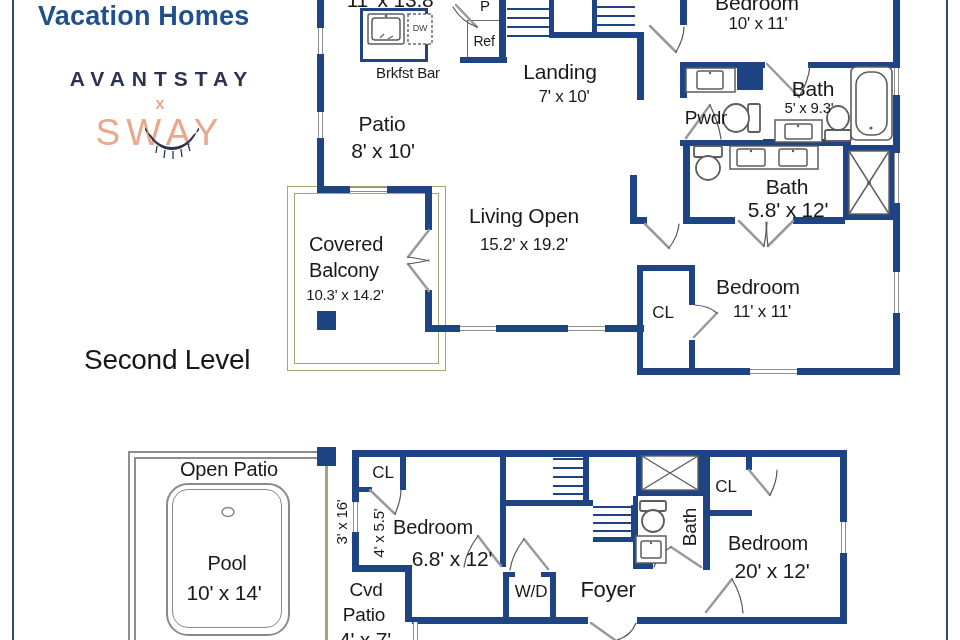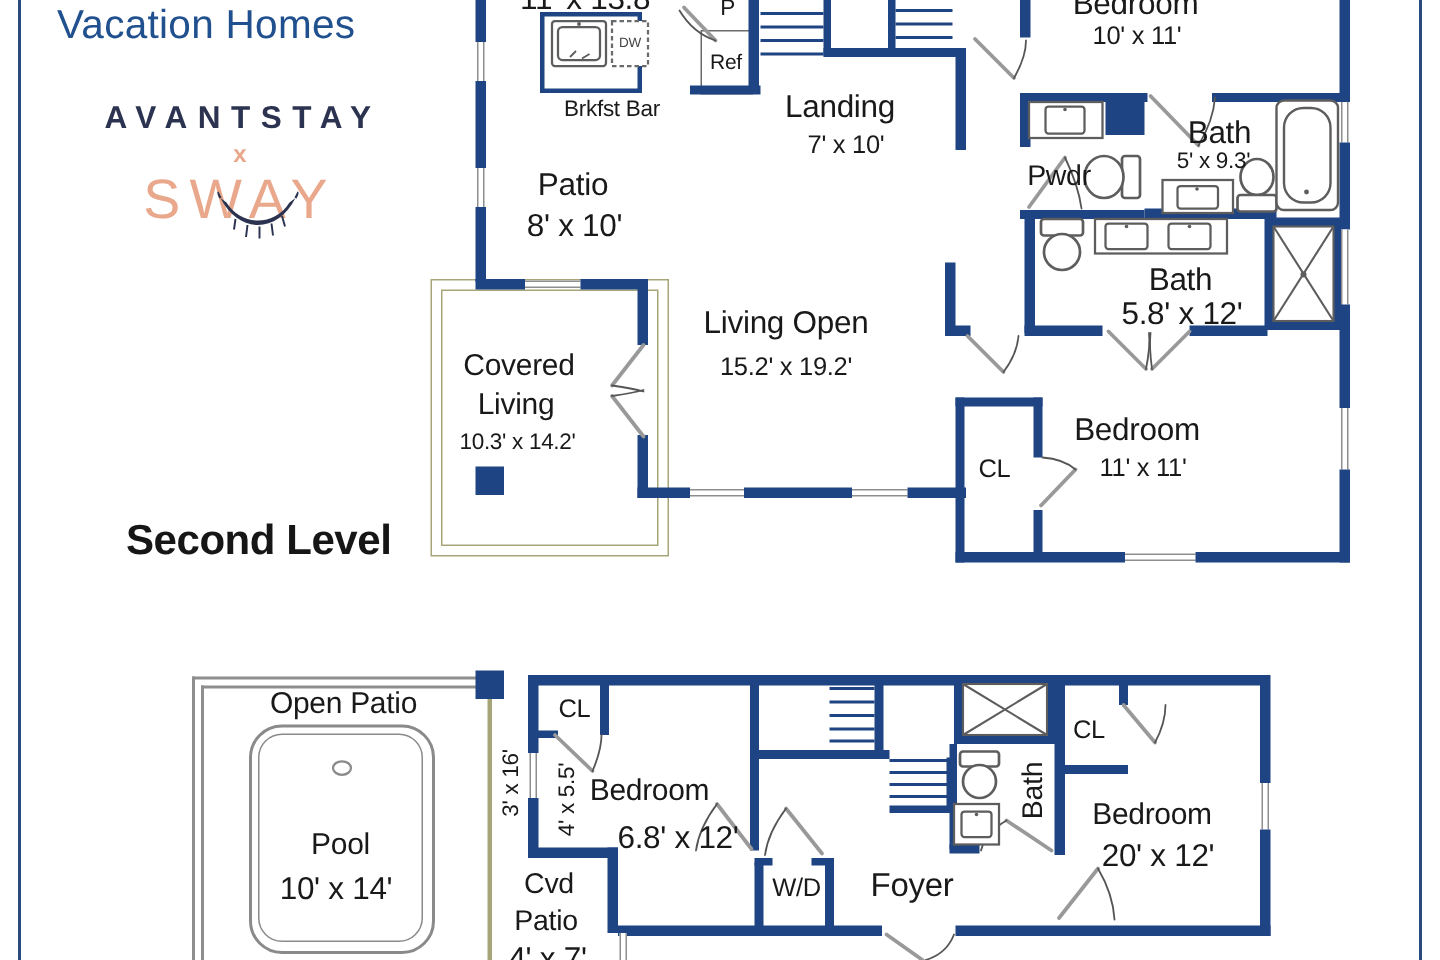--- a/index.html
+++ b/index.html
@@ -20,29 +20,29 @@
   .khb{position:absolute;border:1.5px solid var(--khaki);z-index:1}
   .pool{position:absolute;border:2px solid #8a8a8a;border-radius:22px;z-index:1}
   .box{position:absolute;border:3px solid var(--wall);background:#fff;z-index:3}
   .fxbox{position:absolute;border:1.5px solid #6b6b6b;background:#fff;z-index:2}
   .lbl{position:absolute;color:#191919;white-space:nowrap;z-index:6;
        transform:translateX(-50%);text-align:center;line-height:1;letter-spacing:-0.2px}
   .rot{transform:translate(-50%,-50%) rotate(-90deg)}
   .s22{font-size:22px}.s21{font-size:21px}.s20{font-size:20px}.s19{font-size:19px}
   .s17{font-size:17px}.s16{font-size:21px}.s15{font-size:15px}.s14{font-size:14px}
   #fixtures{position:absolute;left:0;top:0;z-index:4;pointer-events:none}
-  .title{position:absolute;left:38px;top:1px;font-size:27px;font-weight:400;
+  .title{position:absolute;left:38px;top:1px;font-size:27px;font-weight:700;
          color:var(--title);z-index:6;letter-spacing:0.2px}
   .brandTop{position:absolute;left:162px;top:67px;transform:translateX(-50%);
          font-size:21px;font-weight:700;letter-spacing:7px;color:var(--brand);z-index:6;white-space:nowrap}
   .brandX{position:absolute;left:160px;top:95px;transform:translateX(-50%);
          font-size:16px;font-weight:700;color:var(--peach);z-index:6}
   .brandBottom{position:absolute;left:160px;top:112px;transform:translateX(-50%);
          font-size:37px;font-weight:500;letter-spacing:6px;color:var(--peach);z-index:5;white-space:nowrap}
-  .levelName{position:absolute;left:84px;top:344px;font-size:28px;font-weight:700;
+  .levelName{position:absolute;left:84px;top:344px;font-size:28px;font-weight:400;
          color:#161616;z-index:6;letter-spacing:-0.3px}
 </style>
 </head>
 <body>
 
 <div class="w" style="left:12px;top:0;width:2px;height:640px;background:#2b4a7e;z-index:1"></div>
 <div class="w" style="left:946px;top:0;width:2px;height:640px;background:#2b4a7e;z-index:1"></div>
 
 <div class="title">Vacation Homes</div>
 <div class="brandTop">AVANTSTAY</div>
@@ -295,21 +295,21 @@
 <div class="lbl" style="left:420px;top:24px;font-size:9px;color:#444;z-index:6">DW</div>
 <div class="lbl s15" style="left:485px;top:-2px;font-weight:500">P</div>
 <div class="lbl s14" style="left:484px;top:34px">Ref</div>
 <div class="lbl s21" style="left:560px;top:61px">Landing</div>
 <div class="lbl s17" style="left:564px;top:88px">7' x 10'</div>
 <div class="lbl s21" style="left:382px;top:113px">Patio</div>
 <div class="lbl s16" style="left:383px;top:140px">8' x 10'</div>
 <div class="lbl s21" style="left:524px;top:205px">Living Open</div>
 <div class="lbl s17" style="left:524px;top:236px">15.2' x 19.2'</div>
 <div class="lbl s20" style="left:346px;top:234px">Covered</div>
-<div class="lbl s20" style="left:344px;top:260px">Living</div>
+<div class="lbl s20" style="left:344px;top:260px">Balcony</div>
 <div class="lbl s15" style="left:345px;top:287px">10.3' x 14.2'</div>
 <div class="lbl s21" style="left:757px;top:-8px">Bedroom</div>
 <div class="lbl s17" style="left:758px;top:15px">10' x 11'</div>
 <div class="lbl s19" style="left:706px;top:108px">Pwdr</div>
 <div class="lbl s21" style="left:813px;top:78px">Bath</div>
 <div class="lbl s15" style="left:809px;top:100px">5' x 9.3'</div>
 <div class="lbl s21" style="left:787px;top:176px">Bath</div>
 <div class="lbl s16" style="left:788px;top:199px">5.8' x 12'</div>
 <div class="lbl s21" style="left:758px;top:276px">Bedroom</div>
 <div class="lbl s17" style="left:762px;top:303px">11' x 11'</div>

